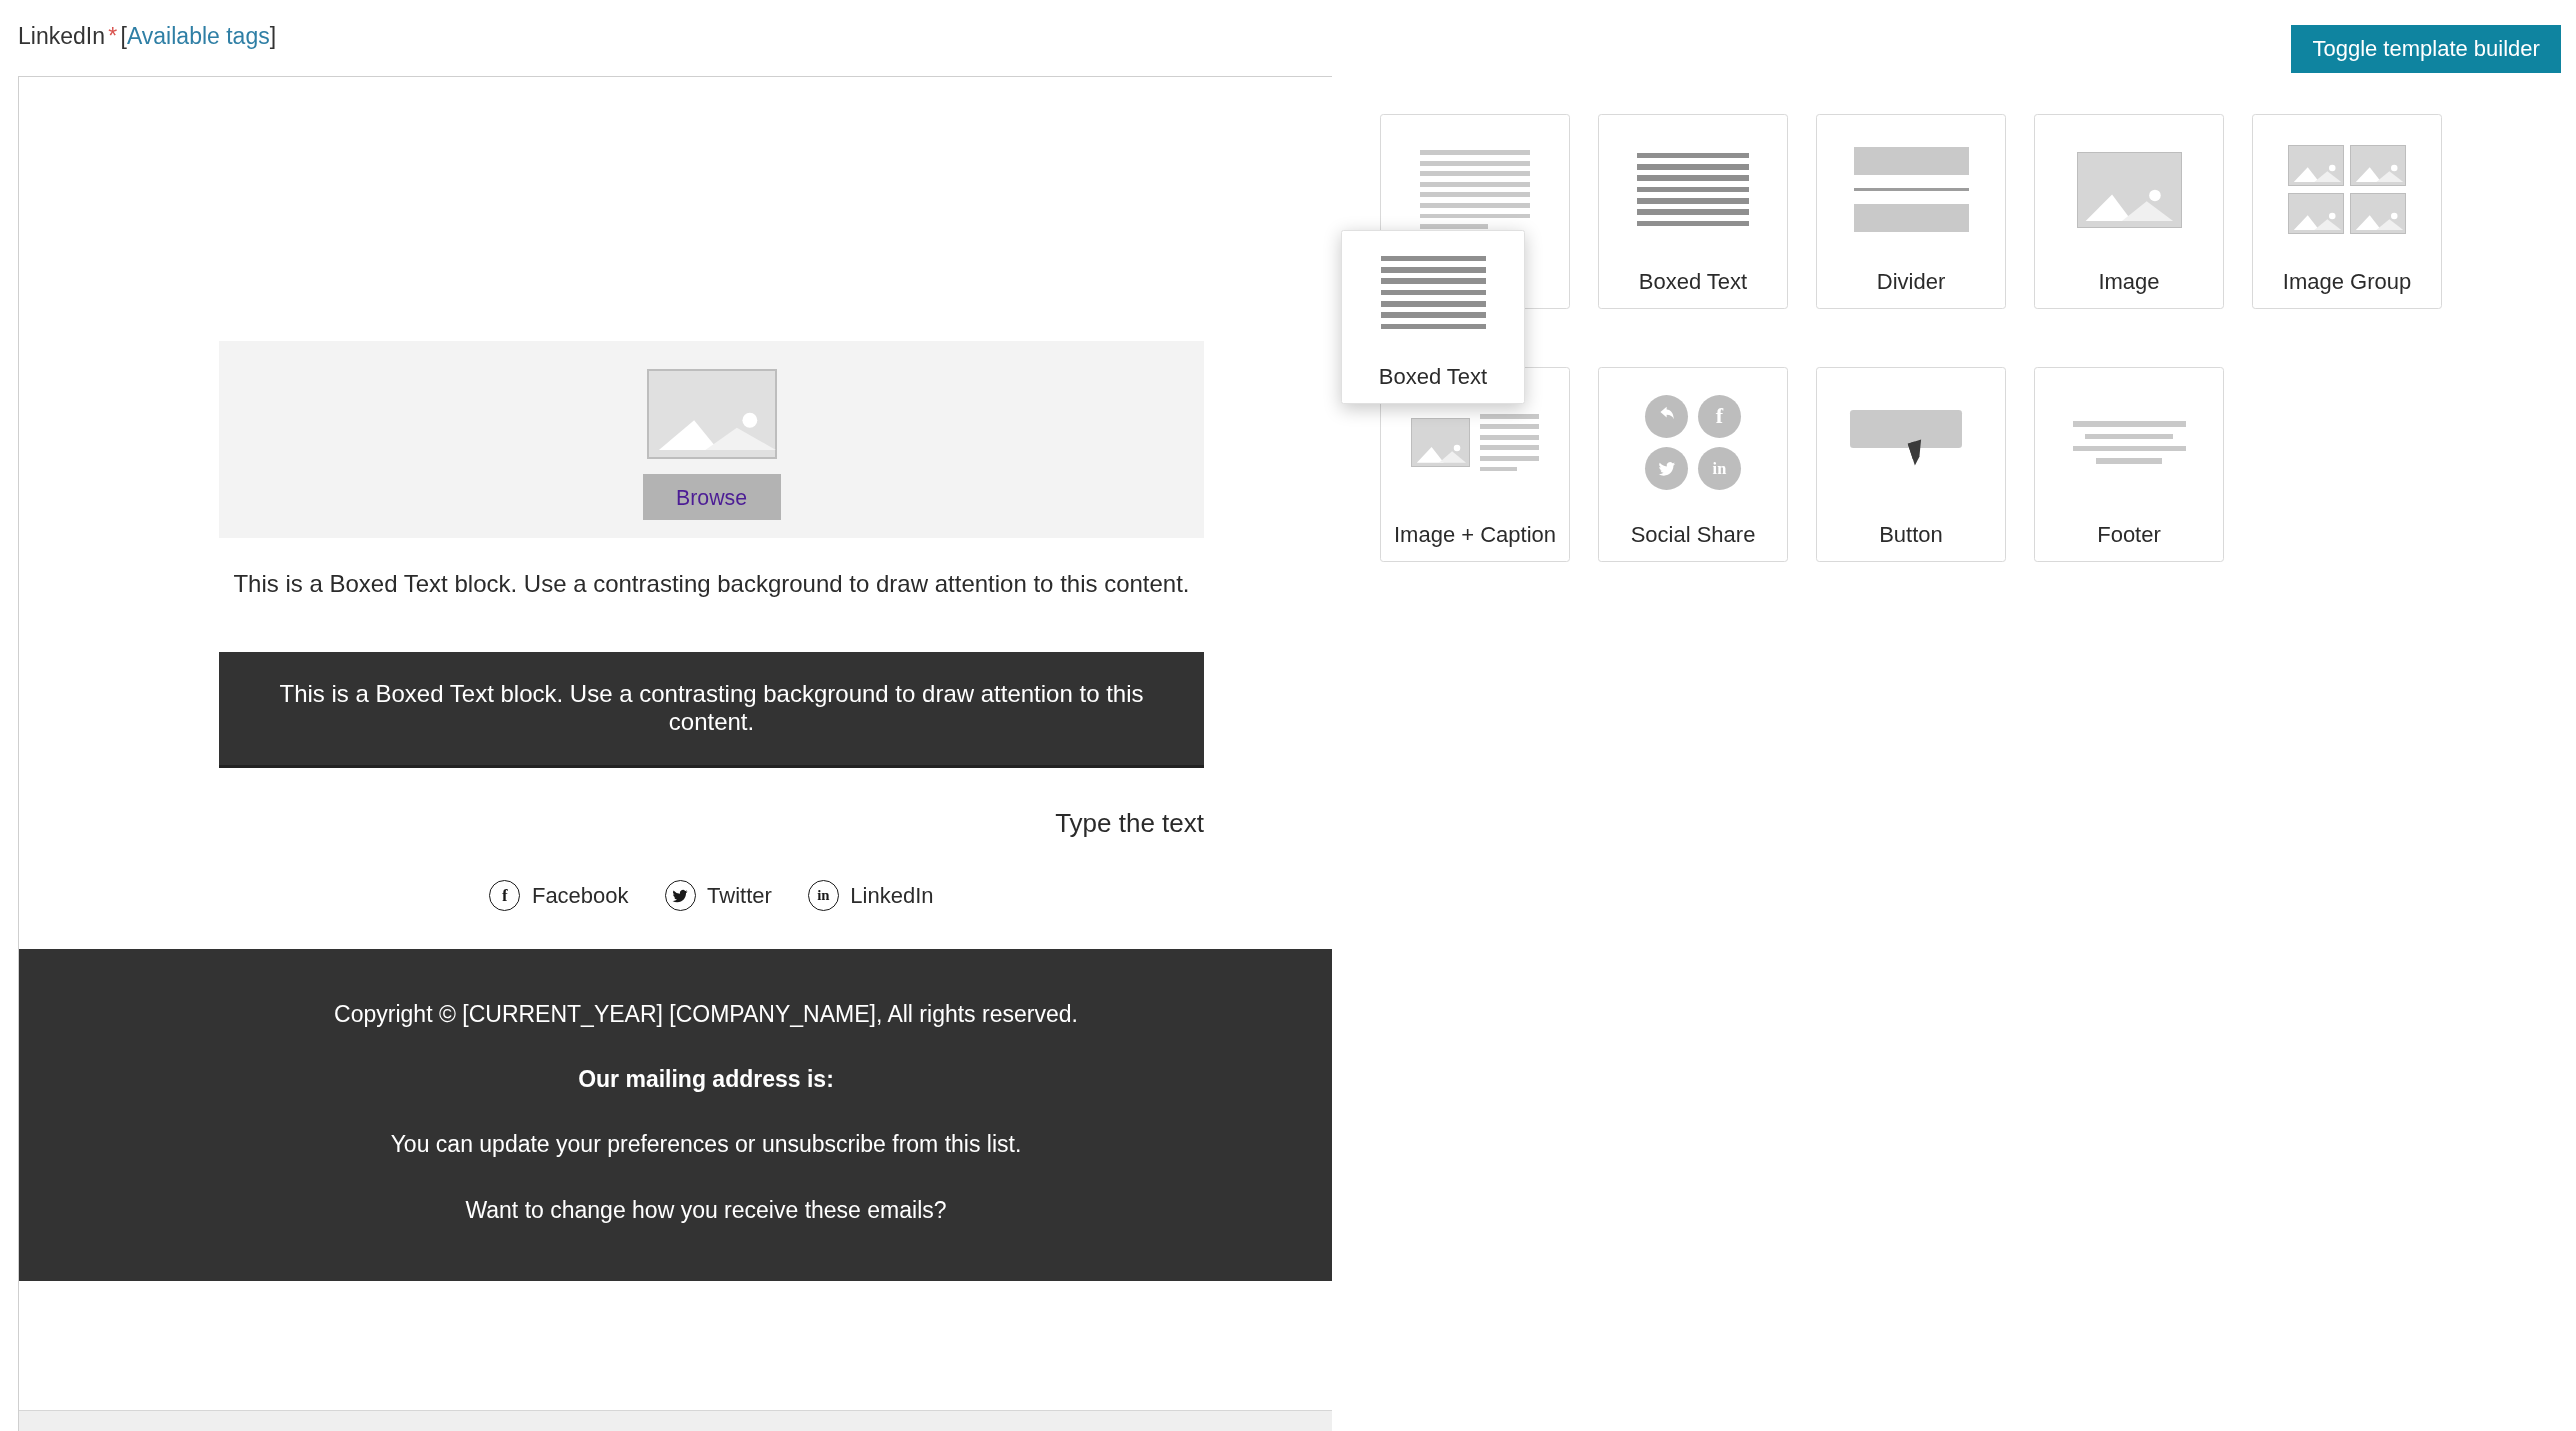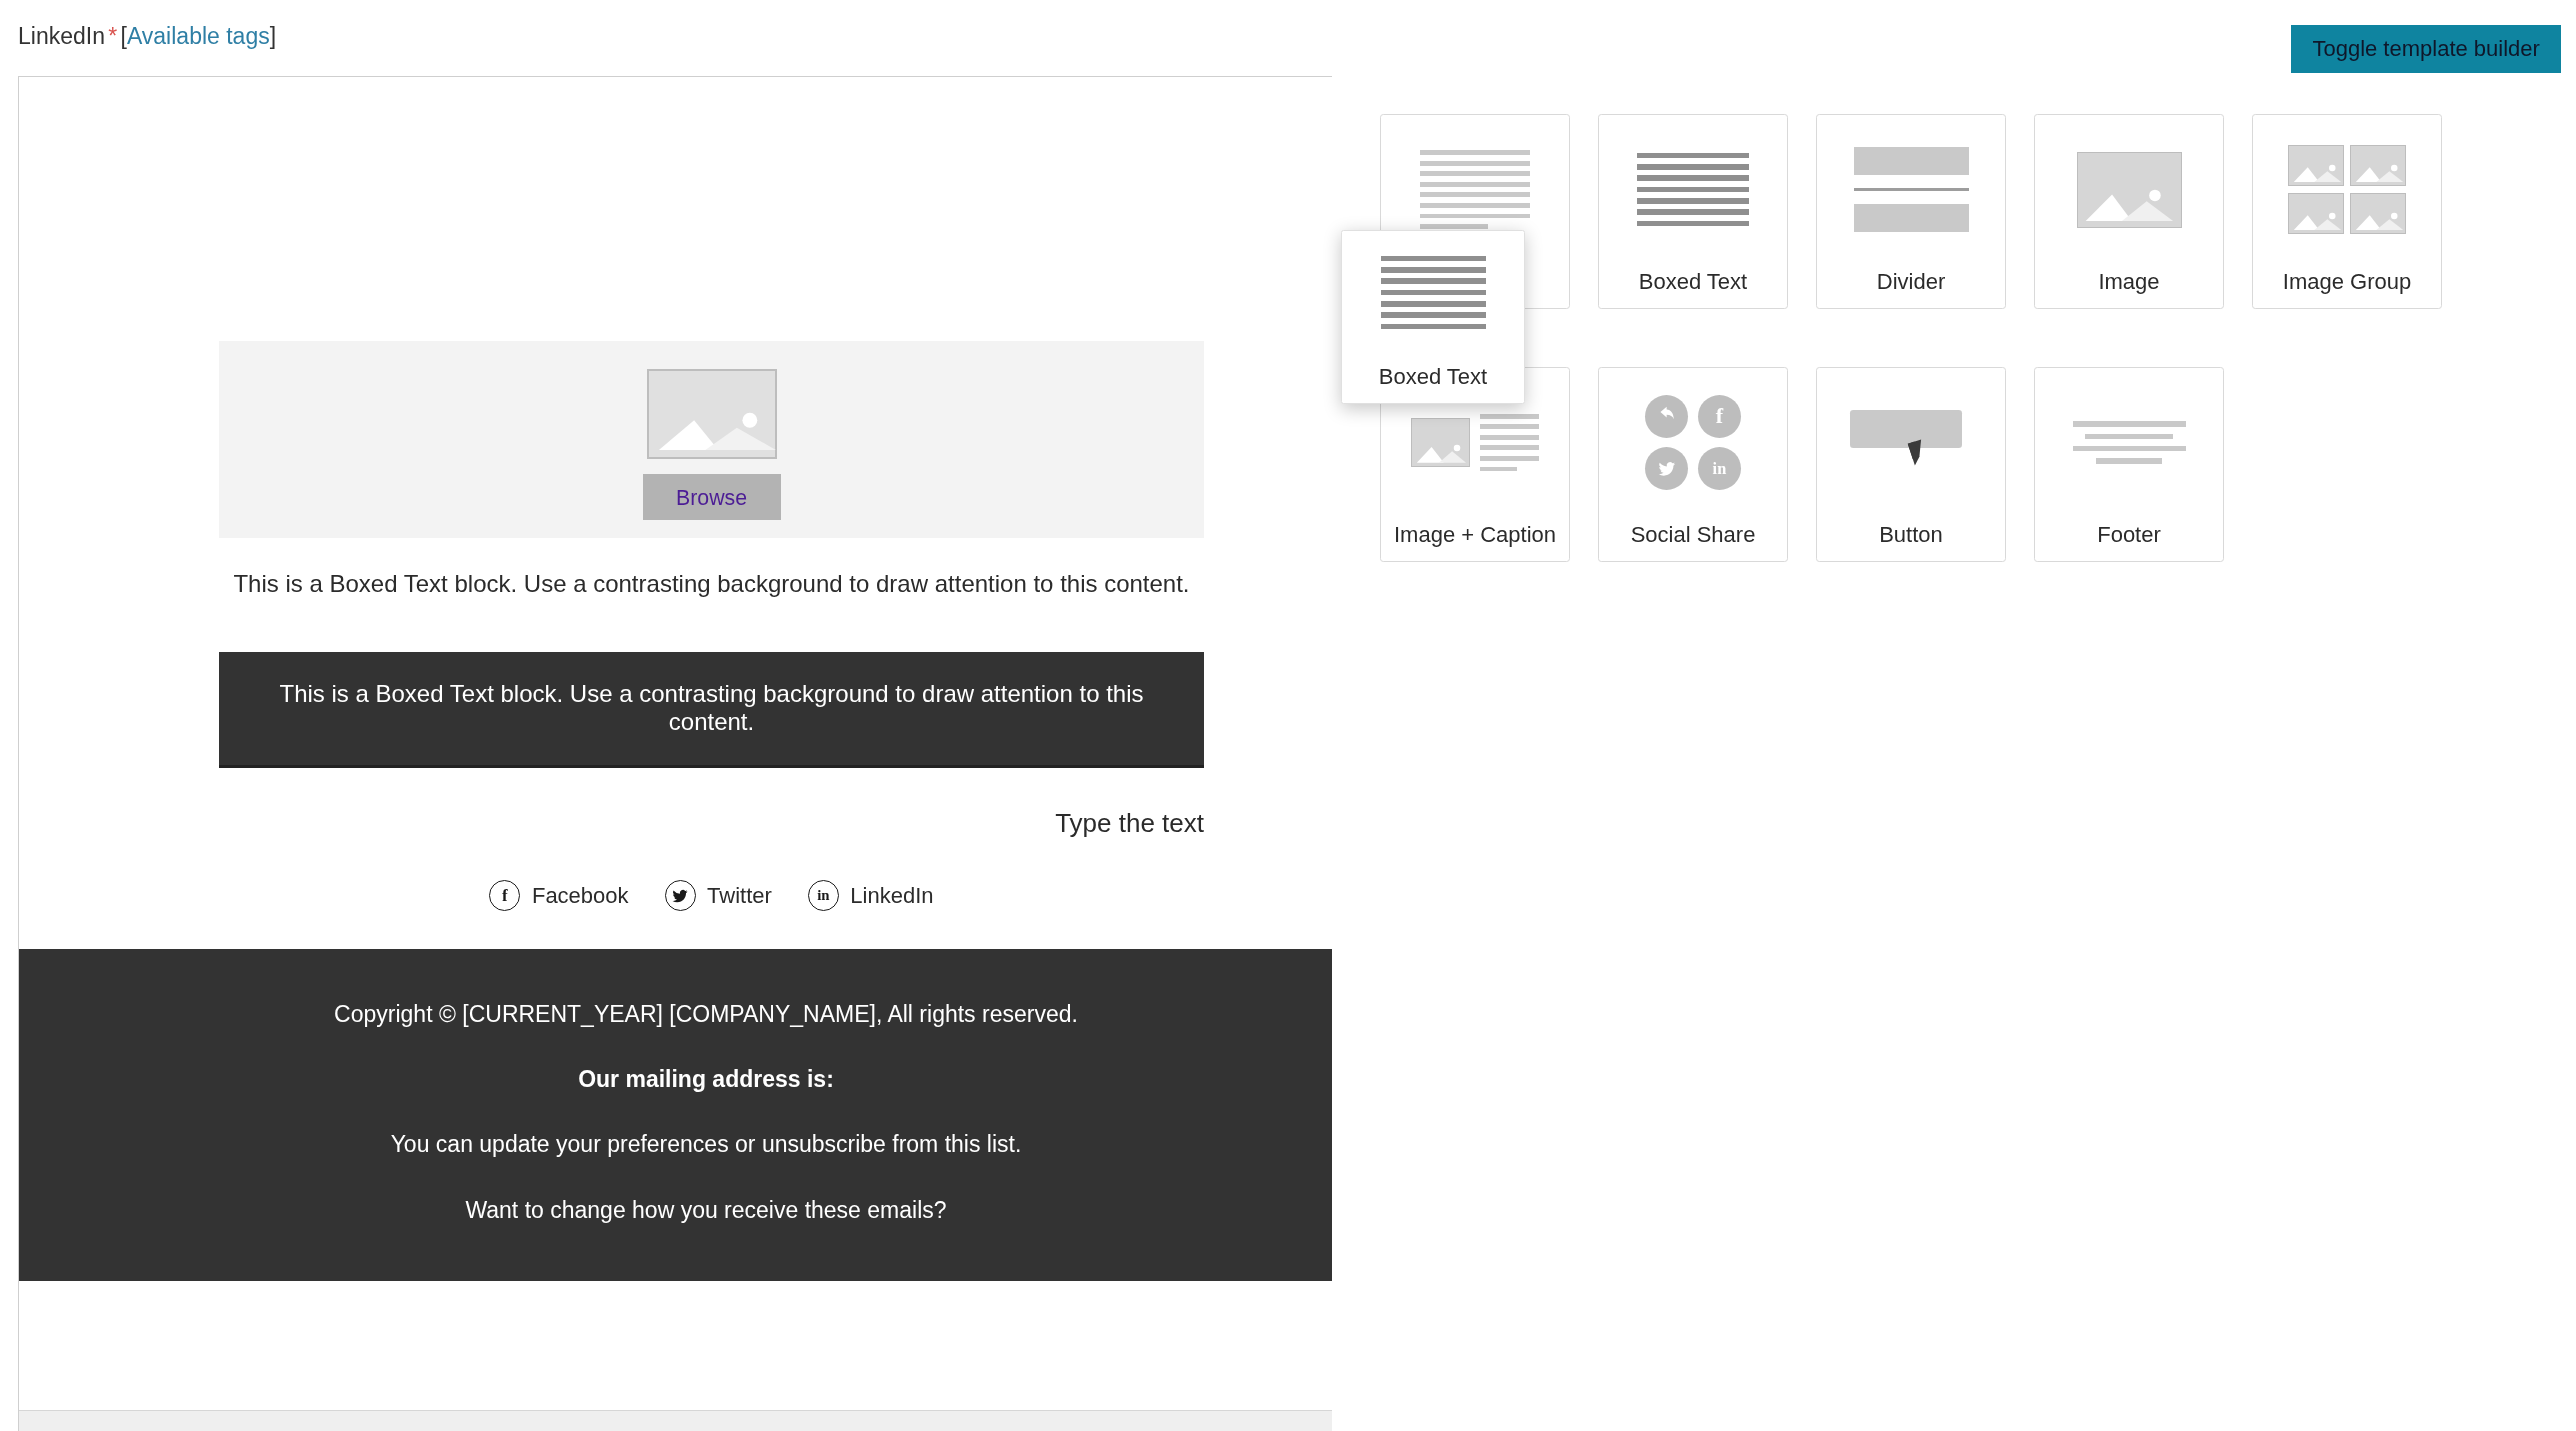--- a/index.html
+++ b/index.html
@@ -34,21 +34,21 @@
   .content-label a {
     color: #2f7fa5;
     text-decoration: none;
   }
   .toggle-builder-btn {
     position: absolute;
     right: 14.8px; top: 24.6px;
     height: 48px;
     padding: 0 21.3px;
     background: #0f84a0;
-    color: #0f172a;
+    color: #ffffff;
     border: none;
     font-size: 22px;
     font-family: "Liberation Sans", sans-serif;
     line-height: 48px;
     cursor: pointer;
     white-space: nowrap;
   }
 
   
   .preview-panel {

